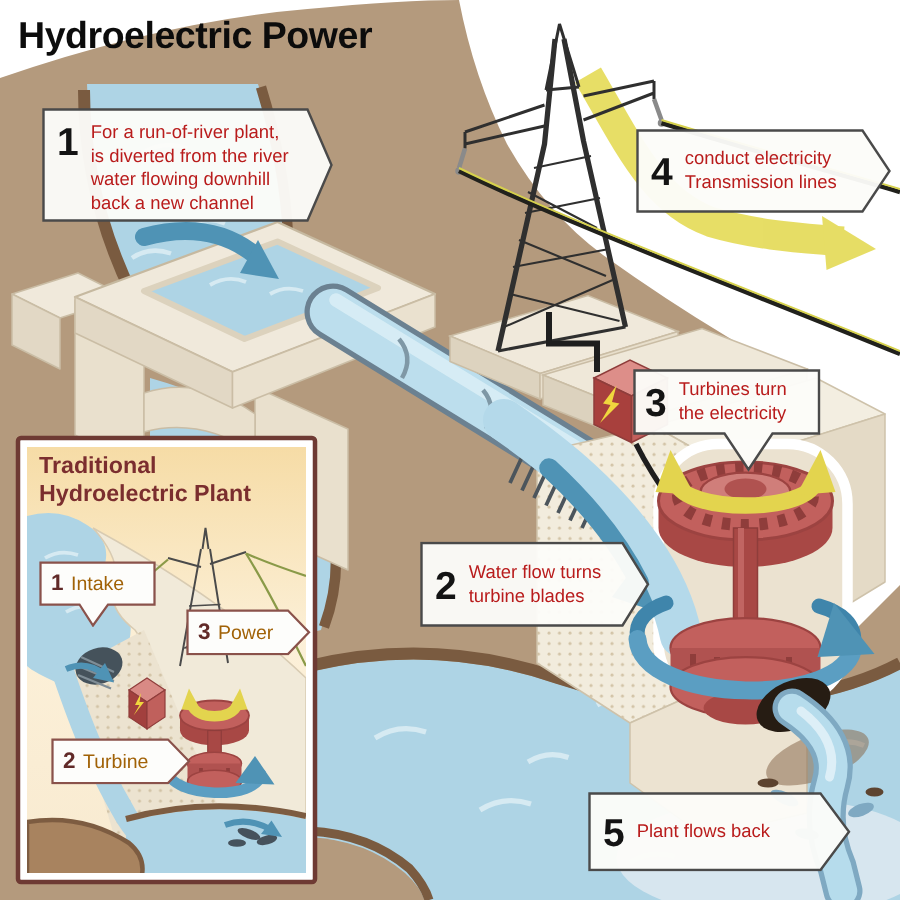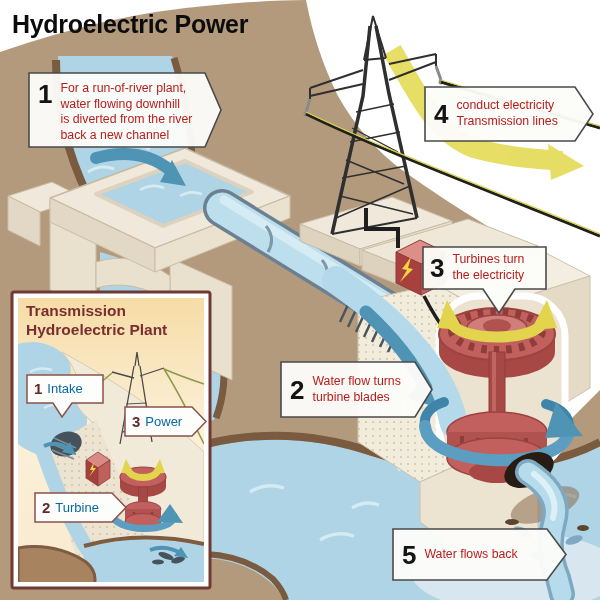--- a/index.html
+++ b/index.html
@@ -16,21 +16,21 @@
   .co-num{font-size:26px;font-weight:800;color:#141414;margin-right:8px;line-height:1;}
   .co-text{font-size:12.3px;color:#b91c1c;line-height:1.27;white-space:nowrap;}
   .inset-title{position:absolute;left:26px;top:302px;font-size:15.5px;font-weight:800;
                color:#7b2e2f;line-height:1.2;}
   .ico{position:absolute;}
   .ico svg{position:absolute;left:0;top:0;}
   .ico-shape{fill:#fdfdfb;stroke:#8a524b;stroke-width:1.5;}
   .ico-body{position:absolute;left:0;top:0;display:flex;align-items:center;
             padding:0 6px 0 8px;box-sizing:border-box;}
   .ico-num{font-size:15px;font-weight:800;color:#612a28;margin-right:5px;line-height:1;}
-  .ico-text{font-size:13px;color:#0369a1;white-space:nowrap;}
+  .ico-text{font-size:13px;color:#a16207;white-space:nowrap;}
 </style>
 </head>
 <body>
 
 <div class="stage">
 
 <svg class="scene" width="600" height="600" viewBox="0 0 600 600">
   <defs>
     <pattern id="stip" width="7" height="7" patternUnits="userSpaceOnUse">
       <circle cx="2" cy="2" r="1" fill="#d2c3a6"></circle>
@@ -269,22 +269,22 @@
 <div class="page-title">Hydroelectric Power</div>
 
 <div class="callout" style="left:28px;top:72px;width:196px;height:76px">
   <svg width="196" height="76">
     <polygon class="co-shape" points="1,1 177,1 193,38 177,75 1,75"></polygon>
   </svg>
   <div class="co-body" style="width:178px;height:76px;align-items:flex-start;padding-top:9px">
     <div class="co-num">1</div>
     <div class="co-text">
       <div>For a run-of-river plant,</div>
+      <div>is diverted from the river</div>
       <div>water flowing downhill</div>
-      <div>is diverted from the river</div>
       <div>back a new channel</div>
     </div>
   </div>
 </div>
 
 <div class="callout" style="left:424px;top:86px;width:172px;height:56px">
   <svg width="172" height="56">
     <polygon class="co-shape" points="1,1 151,1 169,28 151,55 1,55"></polygon>
   </svg>
   <div class="co-body" style="width:152px;height:56px">
@@ -322,27 +322,27 @@
   </div>
 </div>
 
 <div class="callout" style="left:392px;top:528px;width:176px;height:53px">
   <svg width="176" height="53">
     <polygon class="co-shape" points="1,1 155,1 174,26.5 155,52 1,52"></polygon>
   </svg>
   <div class="co-body" style="width:156px;height:53px">
     <div class="co-num">5</div>
     <div class="co-text">
-      <div>Water flows back</div>
+      <div>Plant flows back</div>
     </div>
   </div>
 </div>
 
 <div class="inset-title">
-  <div>Transmission</div>
+  <div>Traditional</div>
   <div>Hydroelectric Plant</div>
 </div>
 
 <div class="ico" style="left:26px;top:374px;width:78px;height:44px">
   <svg width="78" height="44">
     <polygon class="ico-shape" points="1,1 77,1 77,29 46,29 36,43 27,29 1,29"></polygon>
   </svg>
   <div class="ico-body" style="width:78px;height:29px">
     <div class="ico-num">1</div>
     <div class="ico-text">Intake</div>

